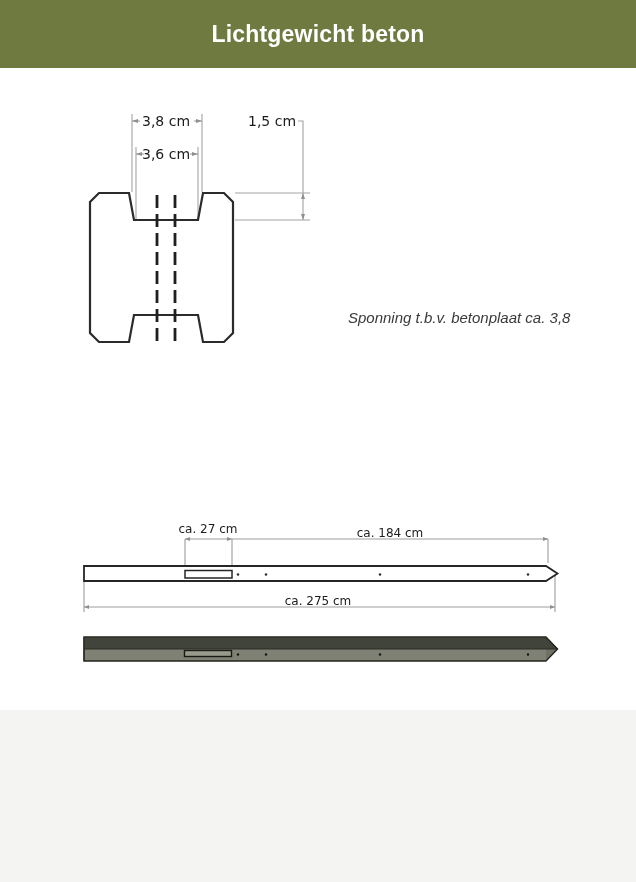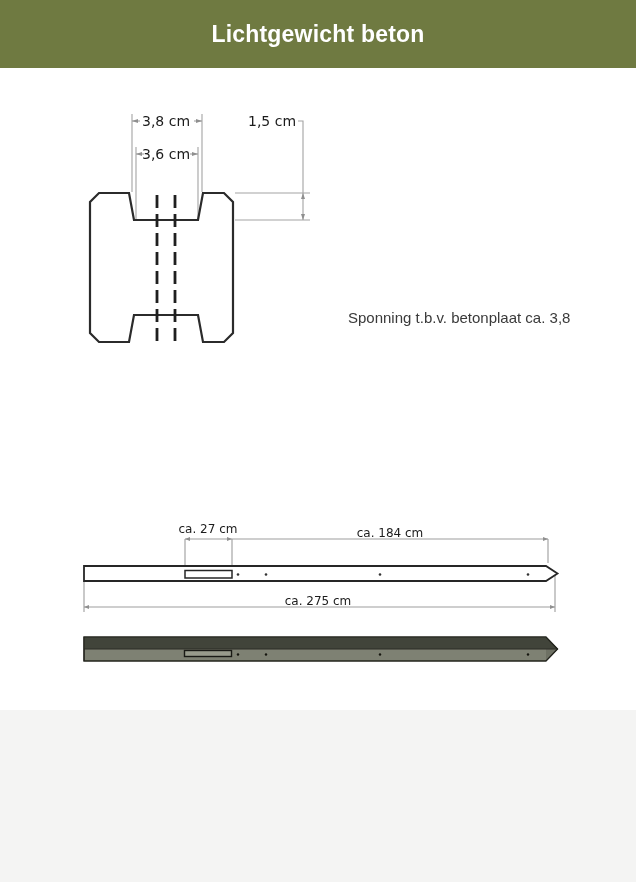--- a/index.html
+++ b/index.html
@@ -14,21 +14,21 @@
   .header h1{
     margin:0;color:#ffffff;font-size:23px;font-weight:700;letter-spacing:.2px;
     font-family:"Liberation Sans",sans-serif;
   }
   .drawing{position:absolute;}
   svg text{
     font-family:"DejaVu Sans",sans-serif;fill:#1c1c1c;
   }
   .note{
     position:absolute;left:348px;top:306px;width:240px;
-    font-size:15px;line-height:24px;color:#3a3a3a;
+    font-style:italic;font-size:15px;line-height:24px;color:#3a3a3a;
   }
   .note span{display:block;}
   .options{
     position:absolute;left:0;top:710px;width:636px;height:172px;background:#f4f4f3;
   }
 </style>
 </head>
 <body>
 
 <div class="page">

